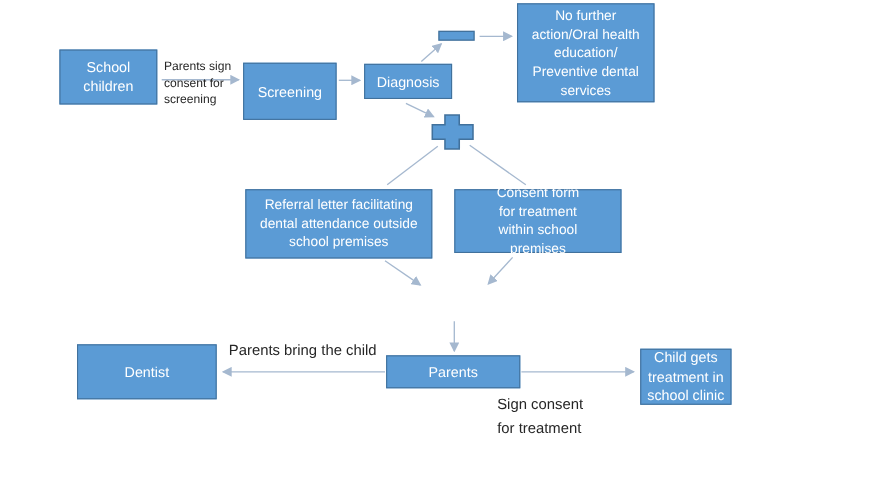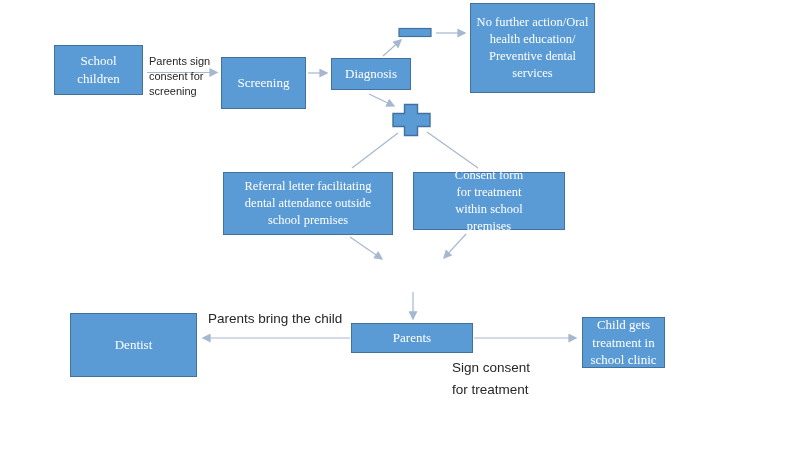--- a/index.html
+++ b/index.html
@@ -15,21 +15,21 @@
     position:relative;width:800px;height:450px;background:var(--bg);
     font-family:"Liberation Sans",sans-serif;overflow:hidden;
   }
   .overlay{position:absolute;left:0;top:0;width:800px;height:450px;}
   .node{
     position:absolute;box-sizing:border-box;
     background:var(--node-fill);border:1px solid var(--node-border);
     color:var(--node-text);
     display:flex;align-items:center;justify-content:center;text-align:center;
   }
-  .node span{display:block;width:100%;font-family:Liberation Serif, serif;}
+  .node span{display:block;width:100%;}
   .edge-label{
     position:absolute;color:var(--label-text);text-align:left;
   }
 </style>
 </head>
 <body>
 
 <div class="canvas">
 
   <svg class="overlay" width="800" height="450" viewBox="0 0 800 450">
@@ -78,21 +78,21 @@
 
   <div class="node" style="left:413px;top:172px;width:152px;height:58px;font-size:12.5px;line-height:1.36;padding:0 32px;">
     <span>Consent form for treatment within school premises</span>
   </div>
 
 
   <div class="node" style="left:351px;top:323px;width:122px;height:30px;font-size:13px;">
     <span>Parents</span>
   </div>
 
-  <div class="node" style="left:70px;top:313px;width:127px;height:64px;font-size:13px;">
+  <div class="node" style="left:70px;top:313px;width:127px;height:50px;font-size:13px;">
     <span>Dentist</span>
   </div>
 
   <div class="node" style="left:582px;top:317px;width:83px;height:51px;font-size:13px;line-height:1.36;padding:0 2px;">
     <span>Child gets treatment in school clinic</span>
   </div>
 
   <div class="edge-label" style="left:149px;top:54px;width:76px;font-size:11px;line-height:1.36;">Parents sign consent for screening</div>
 
   <div class="edge-label" style="left:208px;top:311px;width:150px;font-size:13.5px;white-space:nowrap;">Parents bring the child</div>

